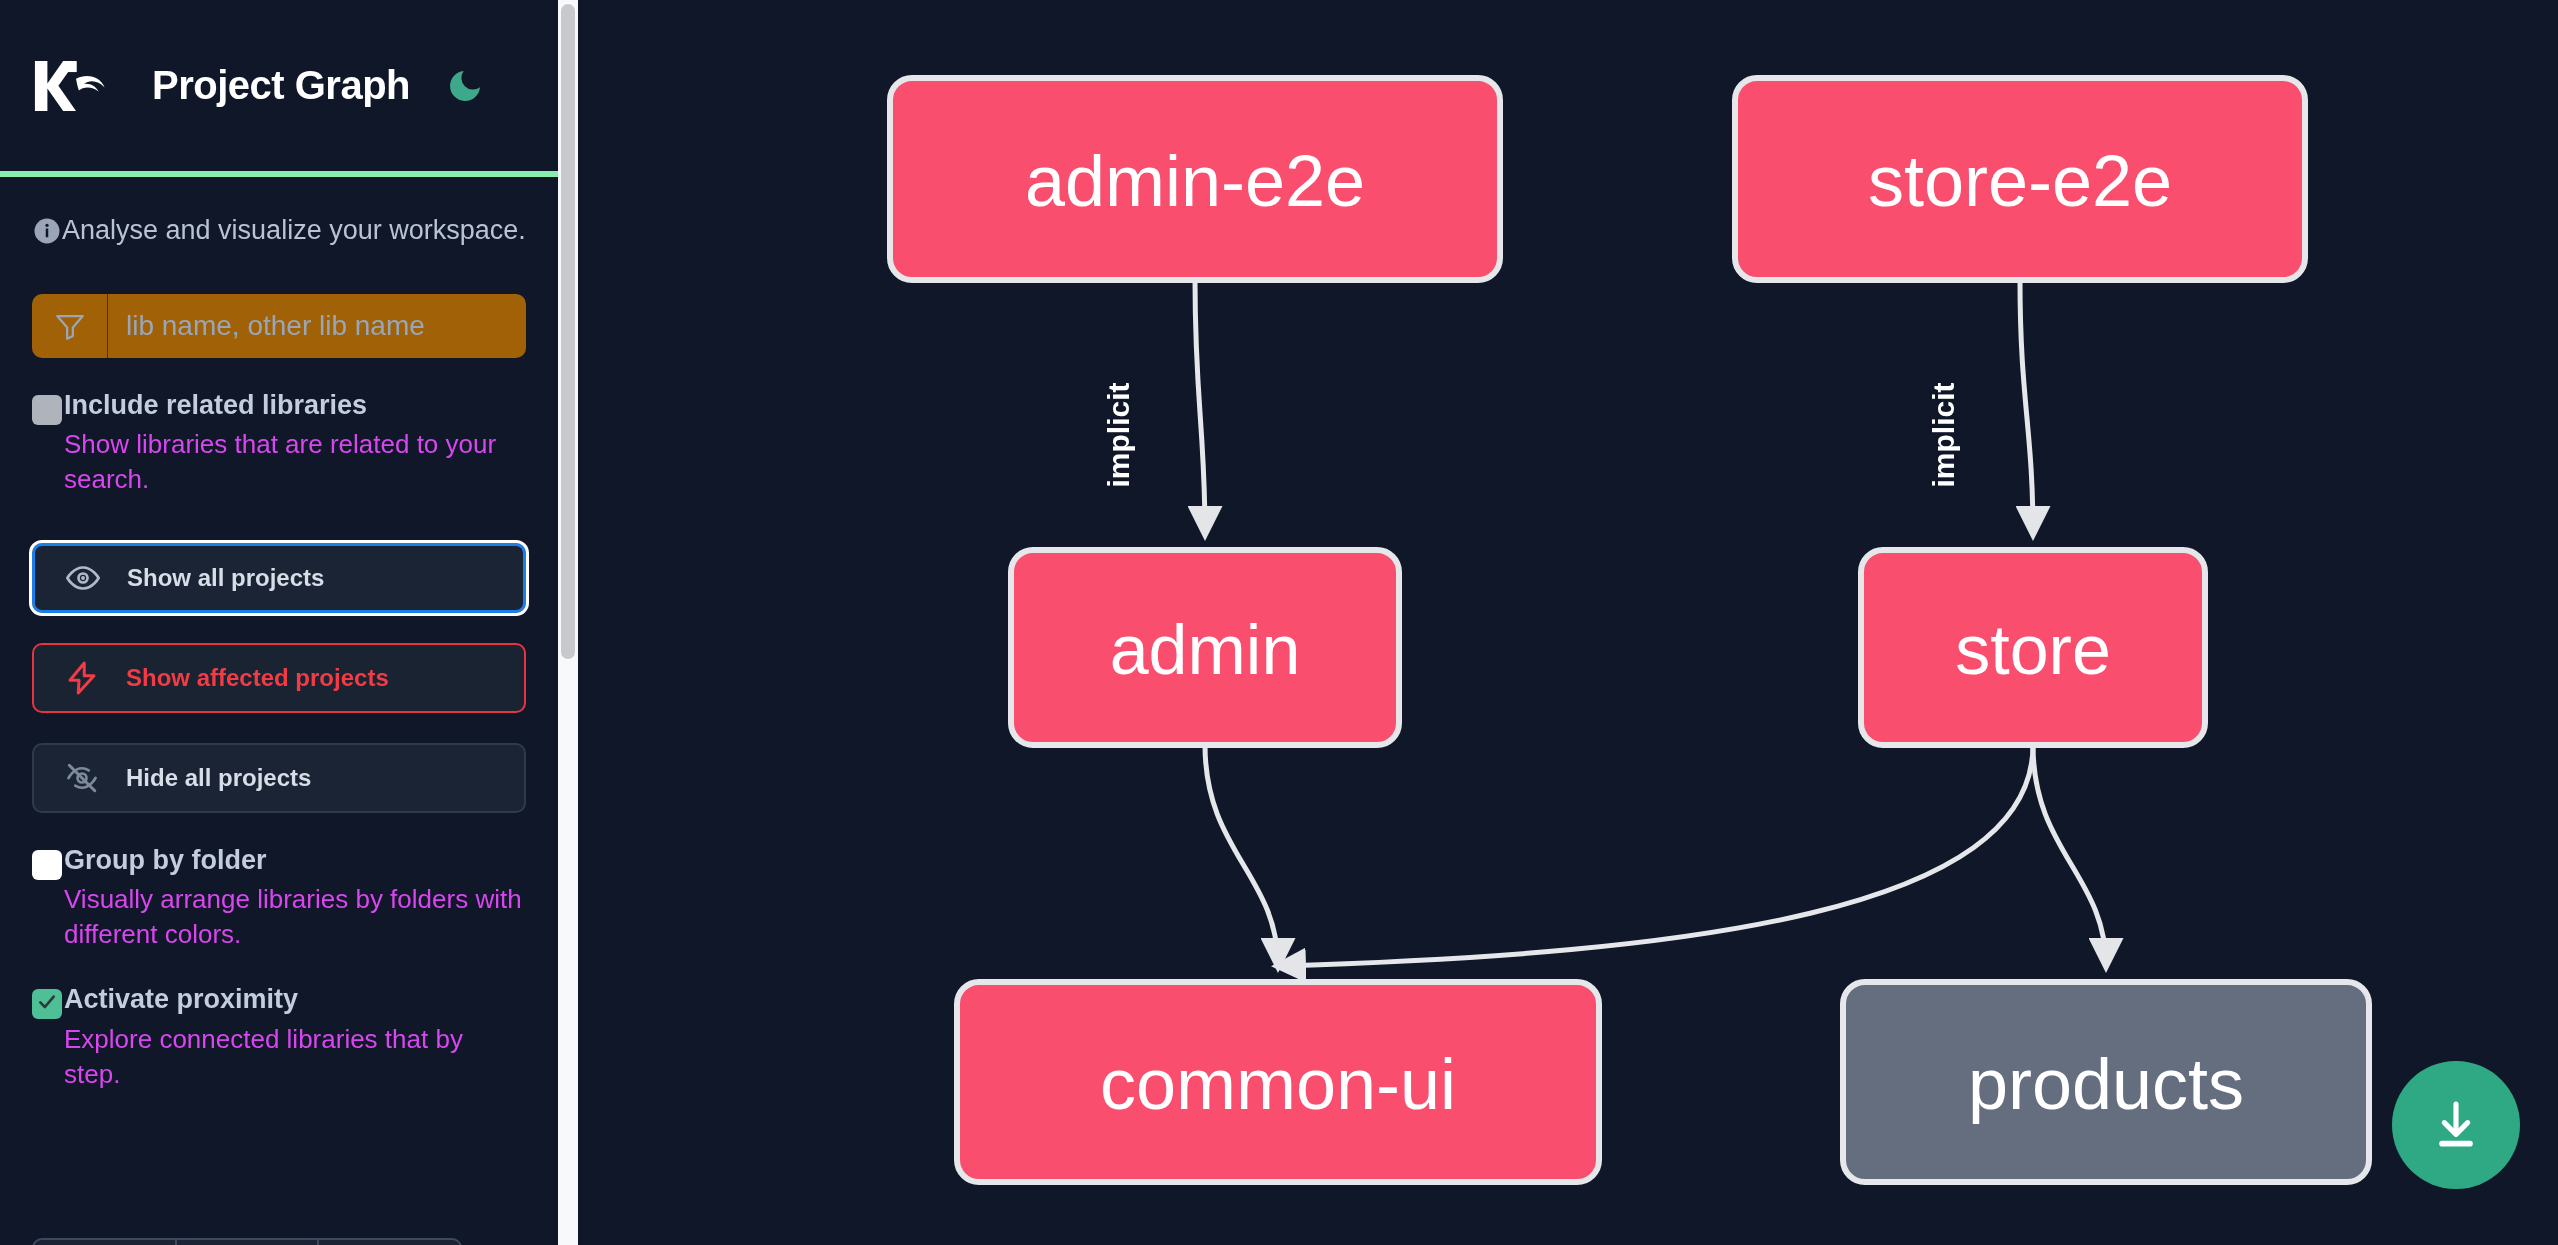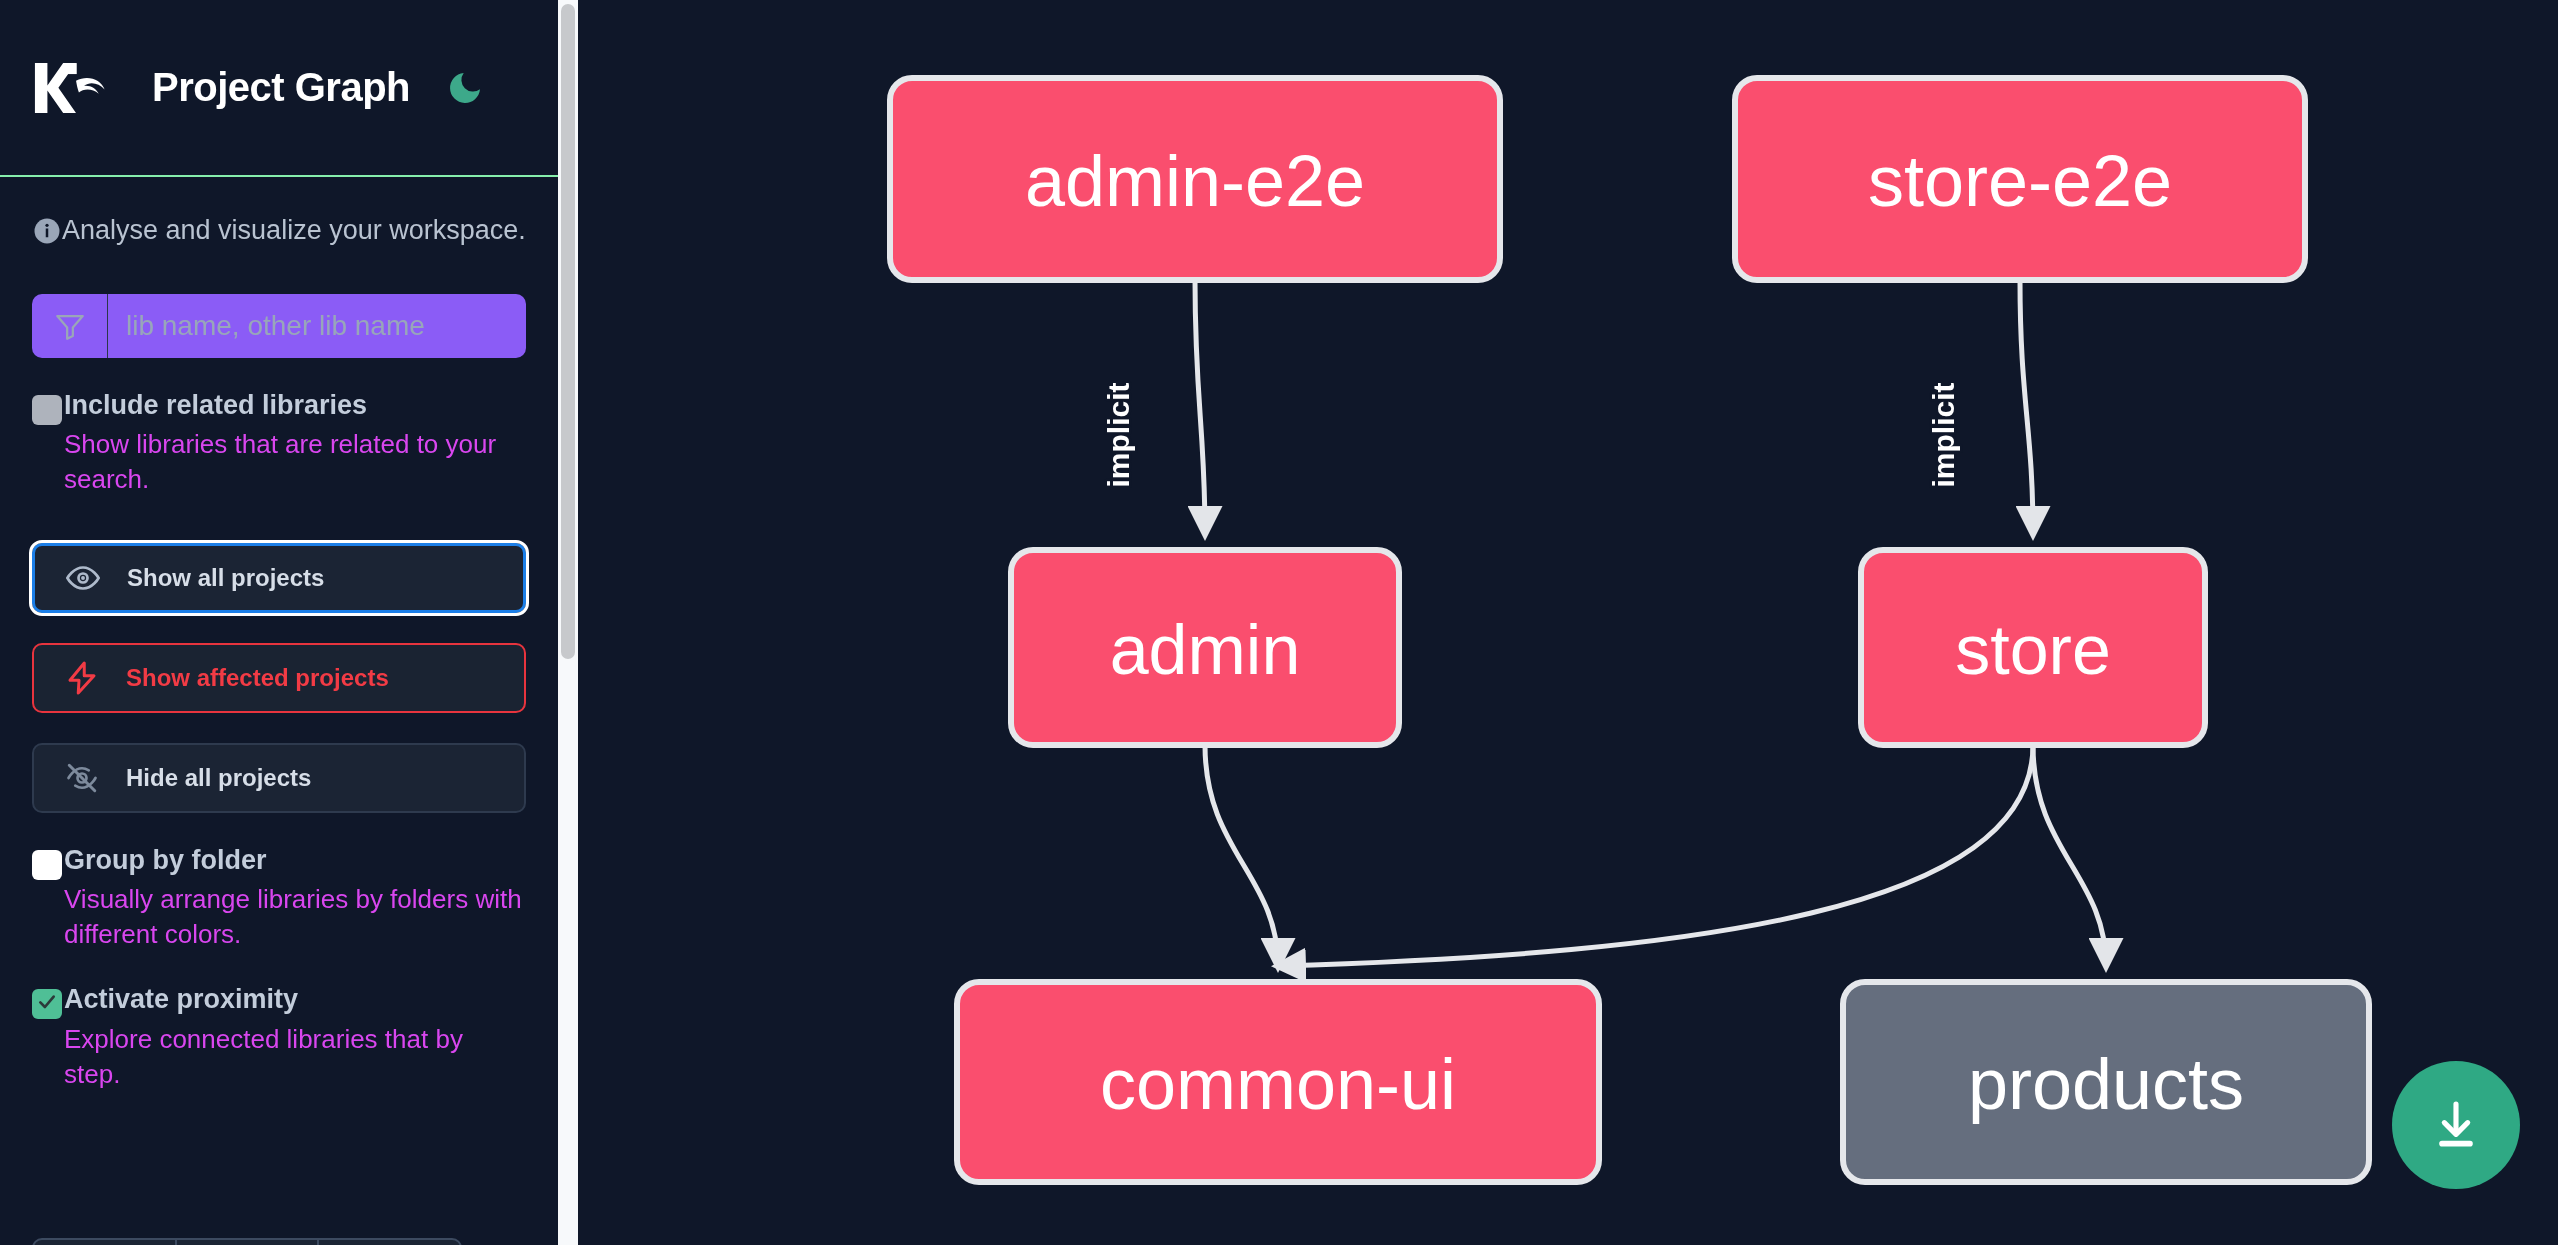--- a/index.html
+++ b/index.html
@@ -31,21 +31,21 @@
     position: absolute; left: 561px; top: 4px;
     width: 14px; height: 655px;
     background: #C7C9CC;
     border-radius: 7px;
   }
 
   
   #sidebar-header {
     position: relative;
     height: 177px;
-    border-bottom: 2px solid #86efac;
+    border-bottom: 6px solid #86efac;
     display: flex; align-items: center;
     padding-left: 32px;
   }
   #nx-logo { width: 88px; height: 60px; flex: 0 0 auto; }
   #app-title {
     margin-left: 32px;
     font-size: 40px; font-weight: 700; color: #FFFFFF;
     letter-spacing: -0.5px;
     white-space: nowrap;
   }
@@ -66,21 +66,21 @@
   }
   .tagline-text {
     font-size: 27px; color: #B9C3D1; white-space: nowrap;
   }
 
   
   #filter-box {
     margin-top: 48px;
     height: 64px;
     display: flex; align-items: stretch;
-    background: #8b5cf6;
+    background: #a16207;
     border-radius: 10px;
     overflow: hidden;
   }
   #filter-icon-wrap {
     width: 76px;
     display: flex; align-items: center; justify-content: center;
     border-right: 1px solid #2B364A;
   }
   #filter-input {
     flex: 1 1 auto;

